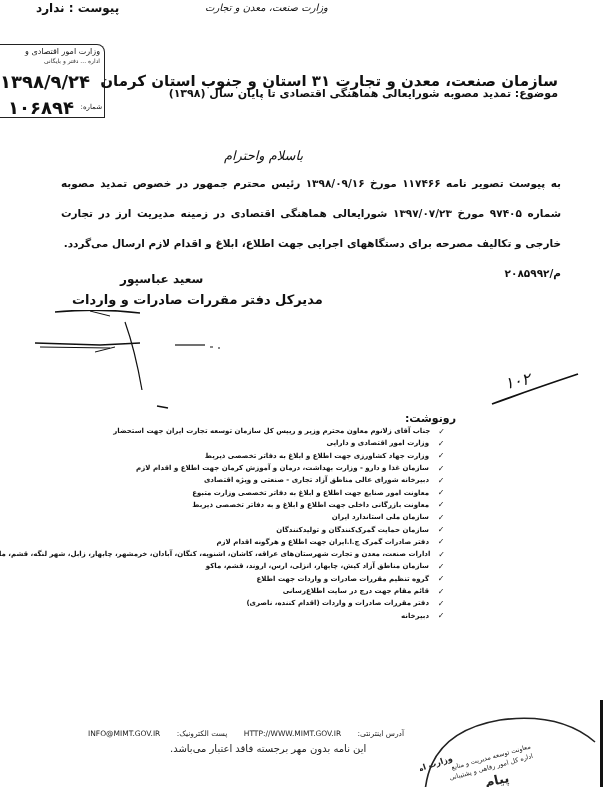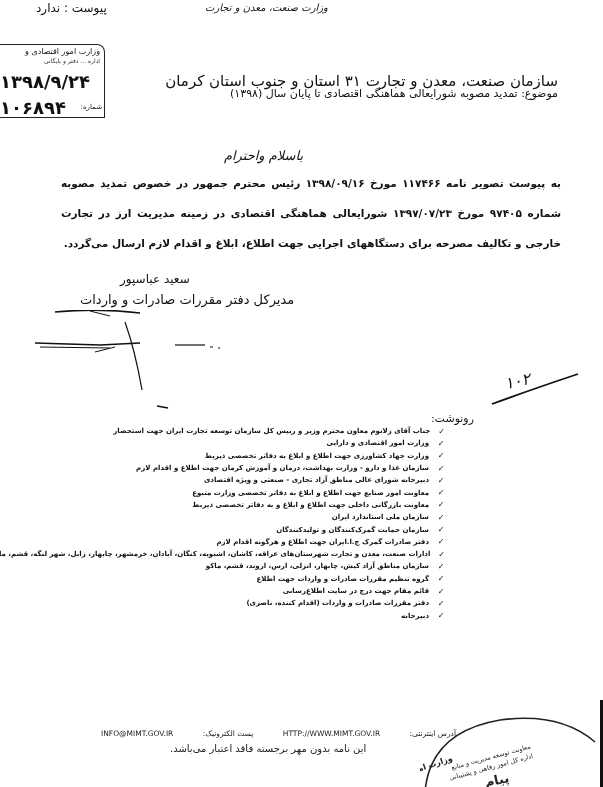--- a/index.html
+++ b/index.html
@@ -2,62 +2,62 @@
 <html><head>
   <meta charset="utf-8">
   <style>
     html, body { margin: 0; padding: 0; background: #ffffff; }
     body {
       width: 603px; height: 787px; position: relative; overflow: hidden;
       font-family: "DejaVu Sans", sans-serif; color: #111;
     }
     .abs { position: absolute; }
     .rtl { direction: rtl; unicode-bidi: plaintext; }
-    .bold { font-weight: normal; }
+    .bold { font-weight: bold; }
 
     .attach { left: 36px; top: 1px; font-size: 12px; }
     .ministry-script { left: 205px; top: 2px; font-size: 10px; font-family: "DejaVu Serif", serif; font-style: italic; text-align: right; }
 
     .regbox {
       left: -4px; top: 44px; width: 108px; height: 72px;
       border: 1.5px solid #222; border-left: none; border-radius: 0 8px 0 0;
     }
     .regbox .l1 { position:absolute; right: 4px; top: 2px; font-size: 8px; white-space: nowrap; }
     .regbox .l2 { position:absolute; right: 4px; top: 12px; font-size: 6px; white-space: nowrap; color:#333; }
     .regbox .date { position:absolute; left: 4px; top: 26px; font-size: 18px; font-weight: bold; letter-spacing: 1px; white-space: nowrap; direction: ltr; }
-    .regbox .num { position:absolute; left: 4px; top: 52px; font-size: 18px; font-weight: bold; white-space: nowrap; direction: ltr; }
+    .regbox .num { position:absolute; left: 4px; top: 52px; font-size: 18px; font-weight: bold; white-space: nowrap; direction: ltr; padding-left: 8px; }
     .regbox .numlbl { position:absolute; right: 2px; top: 58px; font-size: 7px; text-align: right; }
 
     .org { right: 45px; top: 62px; font-size: 15px; margin-top: 10px; }
     .subject { right: 45px; top: 87px; font-size: 11px; }
     .greeting { right: 300px; top: 148px; font-size: 13px; font-family: "DejaVu Serif", serif; font-style: italic; }
 
     .body-text {
       right: 42px; top: 168px; width: 500px; font-size: 10.5px; font-weight: bold;
       line-height: 30px; text-align: justify; text-align-last: right;
     }
     .body-text .ref { display:block; font-weight: bold; }
 
     .signer-name { left: 120px; top: 272px; font-size: 12px; }
-    .signer-title { left: 72px; top: 292px; font-size: 13px; margin-left: 8px; }
+    .signer-title { left: 72px; top: 292px; font-size: 13px; }
 
     .signature { left: 0px; top: 310px; width: 240px; height: 100px; }
 
     .hand-num { left: 490px; top: 362px; width: 90px; height: 50px; }
 
-    .cc-title { right: 129px; top: 412px; font-size: 11px; }
+    .cc-title { right: 147px; top: 412px; font-size: 11px; }
     .cc-list { right: 158px; top: 425px; width: 330px; margin:0; padding:0; list-style:none; }
     .cc-list li {
       display: flex; flex-direction: row; align-items: center; gap: 8px;
       height: 12.3px; font-size: 7px; font-weight: bold; white-space: nowrap;
     }
     .cc-list li .chk { font-size: 8px; width: 8px; text-align:center; }
 
     .footer-line1 { left: 88px; top: 729px; font-size: 7.5px; white-space: nowrap; color:#222; }
-    .footer-line1 span { margin-right: 14px; margin-left: 13px; }
+    .footer-line1 span { margin-right: 14px; }
     .footer-line2 { left: 170px; top: 743px; font-size: 10px; color:#222; }
 
     .seal { left: 420px; top: 712px; width: 200px; height: 90px; }
     .right-edge { left: 600px; top: 700px; width: 3px; height: 87px; background:#111; }
   </style>
 </head>
 <body>
 
 <div class="abs attach rtl bold">پیوست : ندارد</div>
 <div class="abs ministry-script rtl">وزارت صنعت، معدن و تجارت</div>
@@ -70,20 +70,21 @@
   <div class="numlbl rtl">شماره:</div>
 </div>
 
 <div class="abs org rtl bold">سازمان صنعت، معدن و تجارت ۳۱ استان و جنوب استان کرمان</div>
 <div class="abs subject rtl bold">موضوع:  تمدید مصوبه شورایعالی هماهنگی اقتصادی تا پایان سال (۱۳۹۸)</div>
 
 <div class="abs greeting rtl">باسلام واحترام</div>
 
 <div class="abs body-text rtl">
   <span>به پیوست تصویر نامه ۱۱۷۴۶۶ مورخ ۱۳۹۸/۰۹/۱۶ رئیس محترم جمهور در خصوص تمدید مصوبه شماره ۹۷۴۰۵ مورخ ۱۳۹۷/۰۷/۲۳ شورایعالی هماهنگی اقتصادی در زمینه مدیریت ارز در تجارت خارجی و تکالیف مصرحه برای دستگاههای اجرایی جهت اطلاع، ابلاغ و اقدام لازم ارسال می‌گردد.</span>
+  <span class="ref">م/۲۰۸۵۹۹۲</span>
 </div>
 
 <div class="abs signer-name rtl bold">سعید عباسپور</div>
 <div class="abs signer-title rtl bold">مدیرکل دفتر مقررات صادرات و واردات</div>
 
 <svg class="abs signature" viewBox="0 0 240 100">
   <path d="M55 2 Q100 -2 140 3" stroke="#111" stroke-width="1.6" fill="none"></path>
   <path d="M90 1 L110 6" stroke="#111" stroke-width="1" fill="none"></path>
   <path d="M35 33 L100 35 L140 33" stroke="#111" stroke-width="1.4" fill="none"></path>
   <path d="M40 37 L110 38" stroke="#111" stroke-width="1.2" fill="none"></path>

